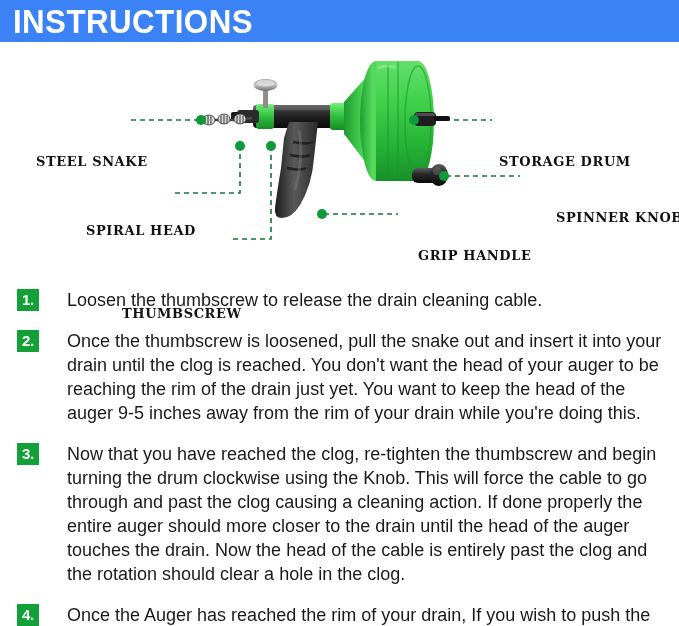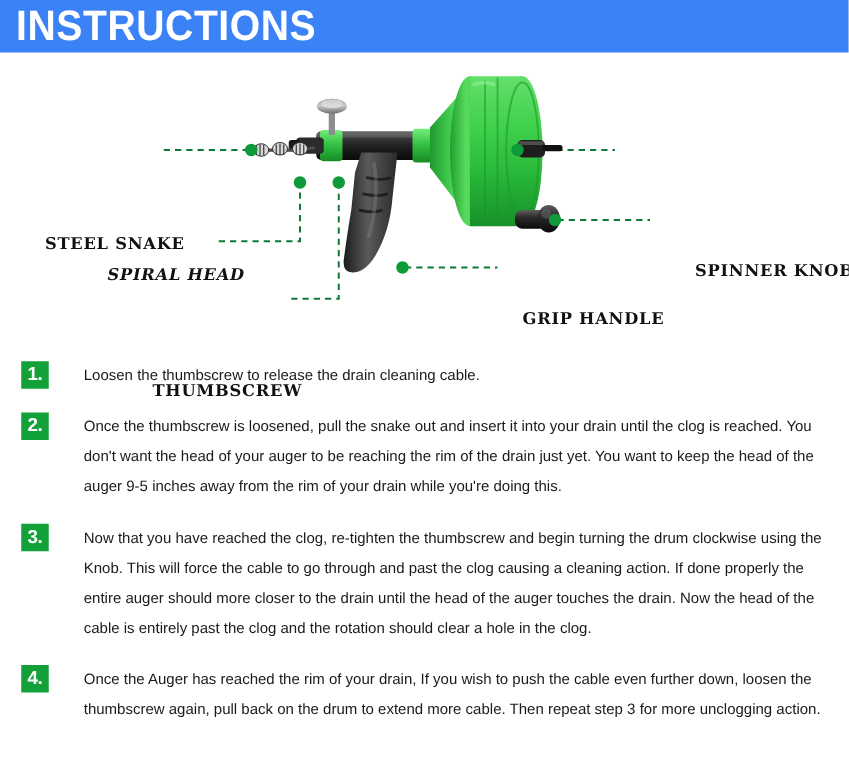--- a/index.html
+++ b/index.html
@@ -55,22 +55,22 @@
     font-family: "DejaVu Serif", "Liberation Serif", serif;
     font-weight: bold;
     font-size: 13px;
     color: #111111;
     letter-spacing: 0.6px;
     white-space: nowrap;
     line-height: 1;
   }
   .callout-label.right-align { text-align: right; }
 
-  #label-steel-snake   { left: 36px;  top: 113px; margin-top: 34px; }
-  #label-spiral-head   { left: 86px;  top: 172px; font-style: italic; }
+  #label-steel-snake   { left: 36px;  top: 113px; }
+  #label-spiral-head   { left: 86px;  top: 182px; }
   #label-thumbscrew    { left: 122px; top: 220px; margin-top: 45px; }
   #label-storage-drum  { left: 499px; top: 113px; }
   #label-spinner-knob  { left: 556px; top: 169px; }
   #label-grip-handle   { left: 406px; top: 207px; margin-left: 12px; }
 
   
   #steps {
     position: absolute;
     left: 0; top: 288px;
     width: 679px;
@@ -95,21 +95,21 @@
     line-height: 22px;
     text-align: center;
     box-sizing: border-box;
     letter-spacing: -0.3px;
   }
   .step-text {
     flex: 1 1 auto;
     margin-left: 28px;
     margin-right: 14px;
     font-family: "Liberation Sans", sans-serif;
-    font-size: 12px;
+    font-size: 18px;
     line-height: 24px;
     color: #1a1a1a;
     text-align: left;
   }
 </style>
 </head>
 <body>
 
 <div id="header-bar">
   <div id="header-title">INSTRUCTIONS</div>
@@ -248,20 +248,21 @@
       <circle cx="271" cy="104" r="5"></circle>
       <circle cx="414" cy="78" r="5"></circle>
       <circle cx="444" cy="134" r="5"></circle>
       <circle cx="322" cy="172" r="5"></circle>
     </g>
   </svg>
 
   <div class="callout-label right-align" id="label-steel-snake">STEEL SNAKE</div>
   <div class="callout-label right-align" id="label-spiral-head">SPIRAL HEAD</div>
   <div class="callout-label right-align" id="label-thumbscrew">THUMBSCREW</div>
+  <div class="callout-label" id="label-storage-drum">STORAGE DRUM</div>
   <div class="callout-label" id="label-spinner-knob">SPINNER KNOB</div>
   <div class="callout-label" id="label-grip-handle">GRIP HANDLE</div>
 </div>
 
 <div id="steps">
 
   <div class="step-row">
     <div class="step-badge">1.</div>
     <div class="step-text">Loosen the thumbscrew to release the drain cleaning cable.</div>
   </div>

